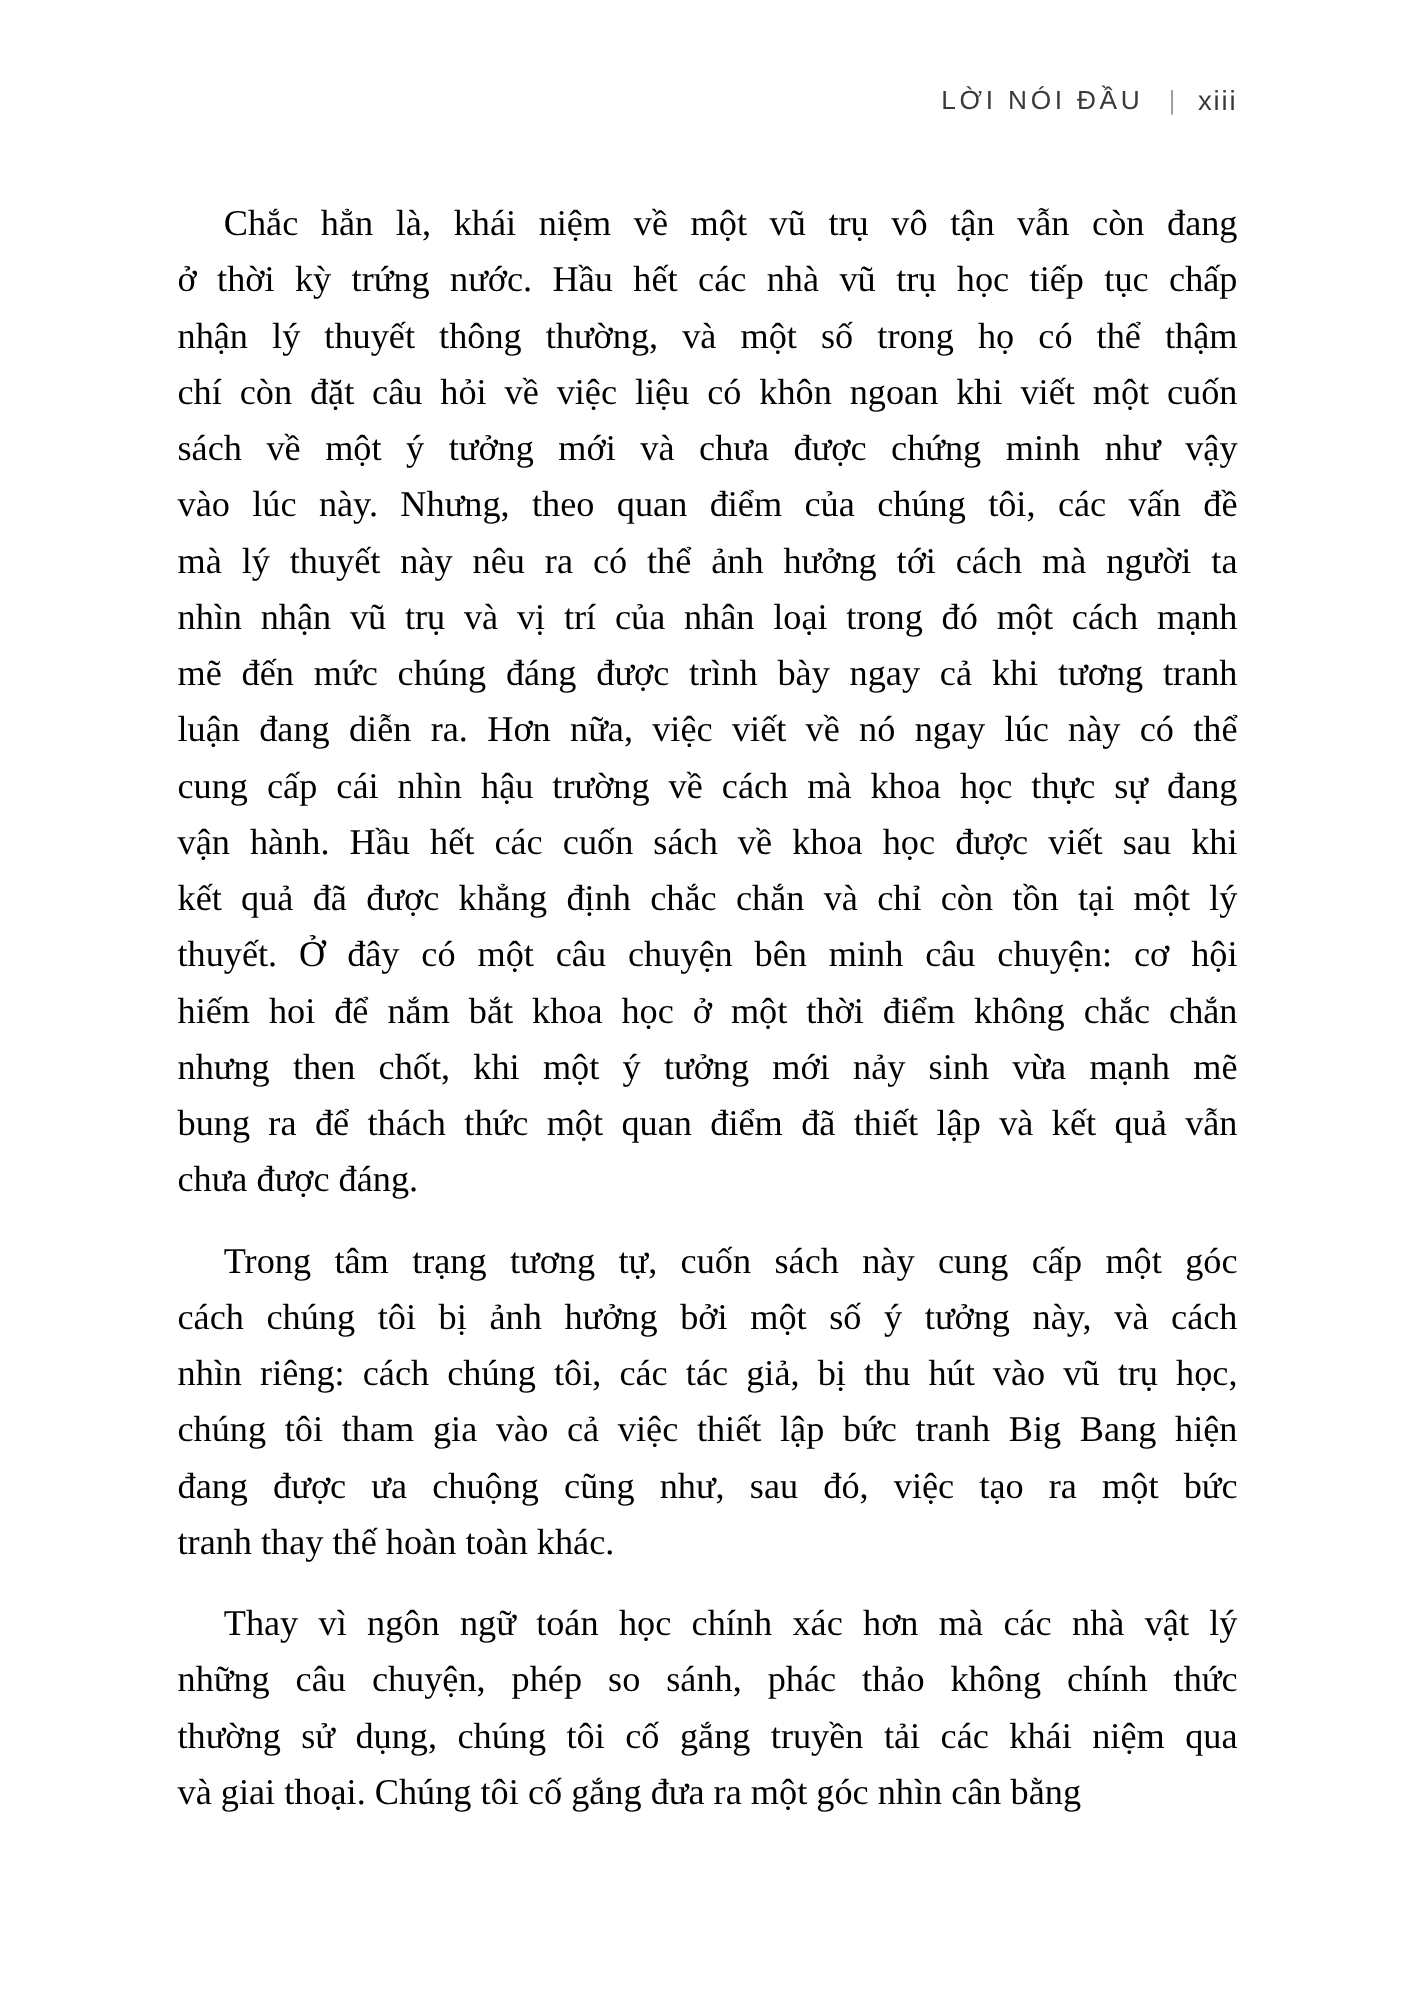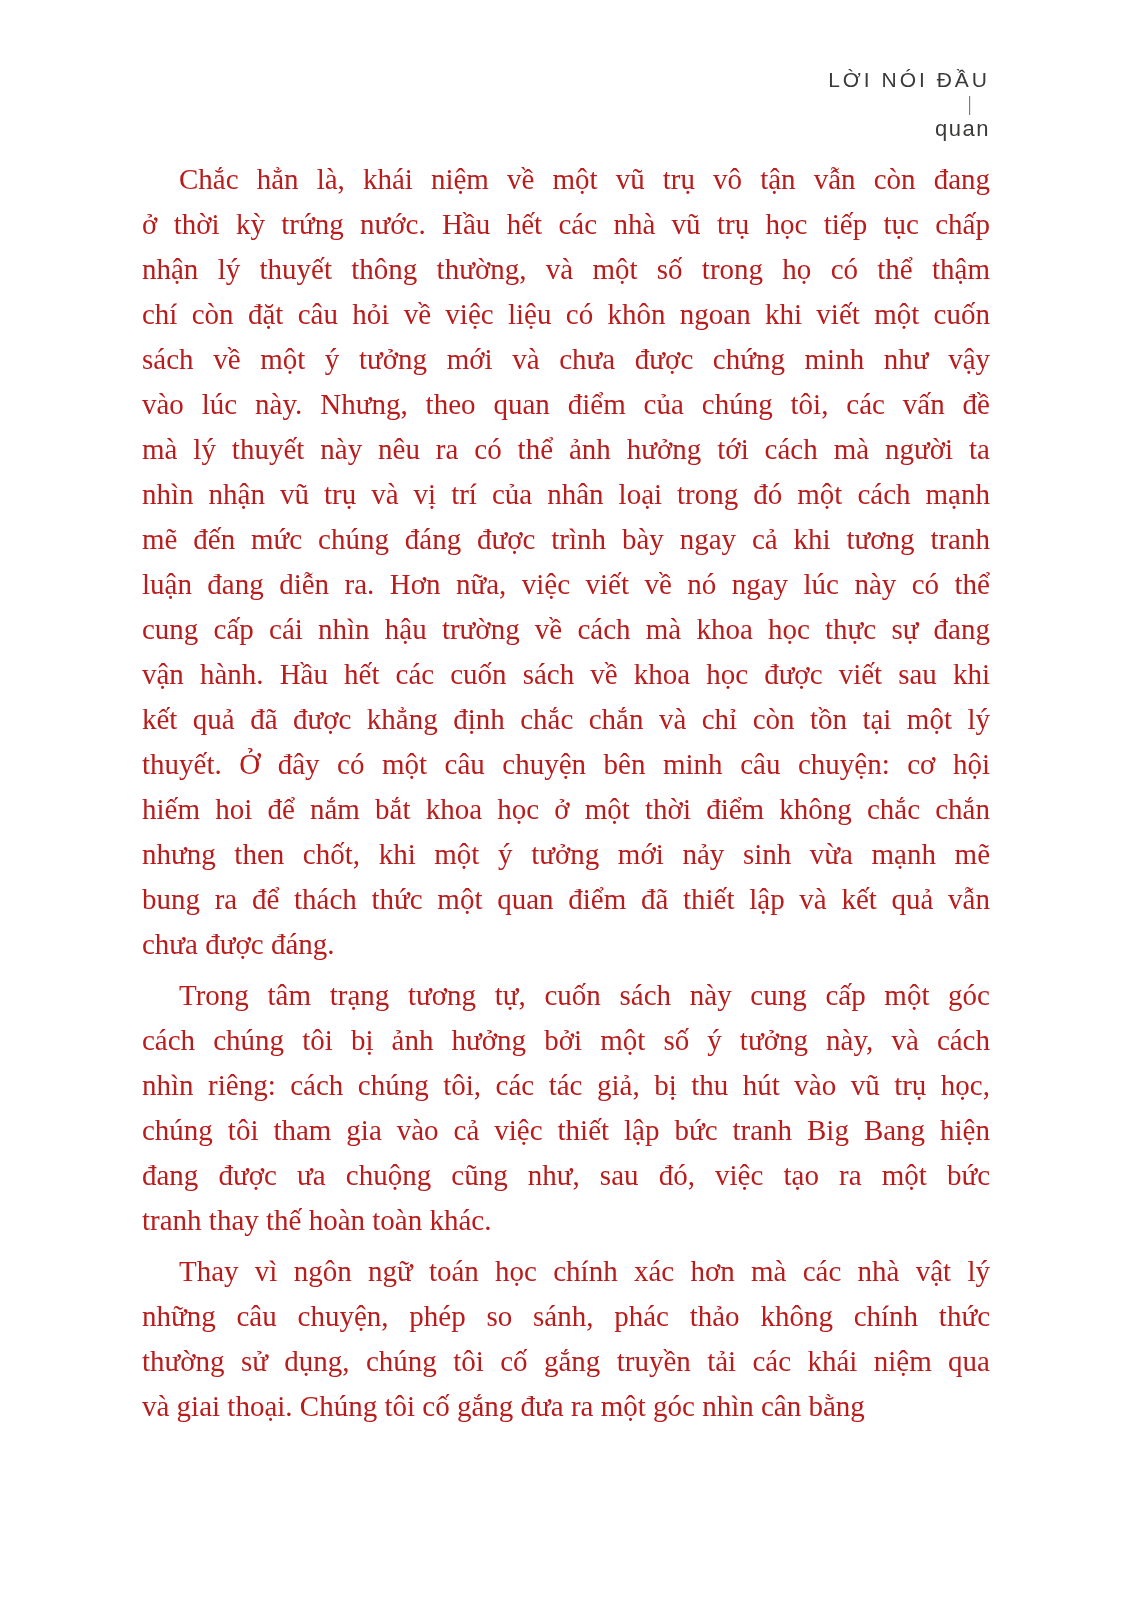--- a/index.html
+++ b/index.html
@@ -12,24 +12,23 @@
   }
 
   
   .page-header {
     position: absolute;
     top: 68px;
     left: 0;
     right: 136px;
     display: flex;
     justify-content: flex-end;
-    align-items: flex-end;
+    align-items: center;
     font-family: "Liberation Sans", "DejaVu Sans", sans-serif;
     color: #3a3a38;
-    flex-direction: column;
   }
   .header-title {
     font-size: 21px;
     letter-spacing: 3px;
     font-weight: 400;
   }
   .header-separator {
     margin: 0 18px 0 20px;
     color: #6b6b69;
     font-size: 21px;
@@ -40,39 +39,39 @@
     font-size: 22px;
     letter-spacing: 1.5px;
   }
 
   
   .text-block {
     position: absolute;
     top: 157px;
     left: 142px;
     width: 848px;
-    color: #b91c1c;
+    color: #000000;
   }
-  .paragraph + .paragraph { margin-top: 6px; }
+  .paragraph + .paragraph { margin-top: 20px; }
   .line {
     font-size: 29px;
     line-height: 45px;
     text-align: justify;
     text-align-last: justify;
   }
   .line.first-line { text-indent: 37px; }
   .line.last-line { text-align-last: left; }
 </style>
 </head>
 <body>
 
 <div class="page-header">
   <span class="header-title">LỜI NÓI ĐẦU</span>
   <span class="header-separator">|</span>
-  <span class="header-pagenum">quan</span>
+  <span class="header-pagenum">xiii</span>
 </div>
 
 <div class="text-block">
     <div class="paragraph">
       <div class="line first-line">Chắc hẳn là, khái niệm về một vũ trụ vô tận vẫn còn đang</div>
       <div class="line">ở thời kỳ trứng nước. Hầu hết các nhà vũ trụ học tiếp tục chấp</div>
       <div class="line">nhận lý thuyết thông thường, và một số trong họ có thể thậm</div>
       <div class="line">chí còn đặt câu hỏi về việc liệu có khôn ngoan khi viết một cuốn</div>
       <div class="line">sách về một ý tưởng mới và chưa được chứng minh như vậy</div>
       <div class="line">vào lúc này. Nhưng, theo quan điểm của chúng tôi, các vấn đề</div>

